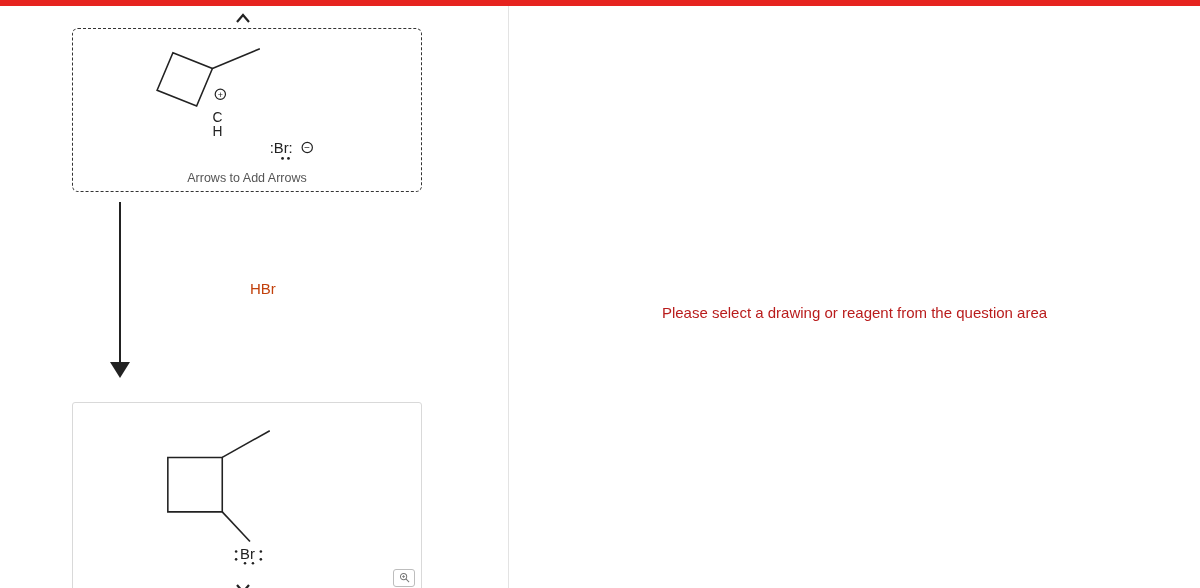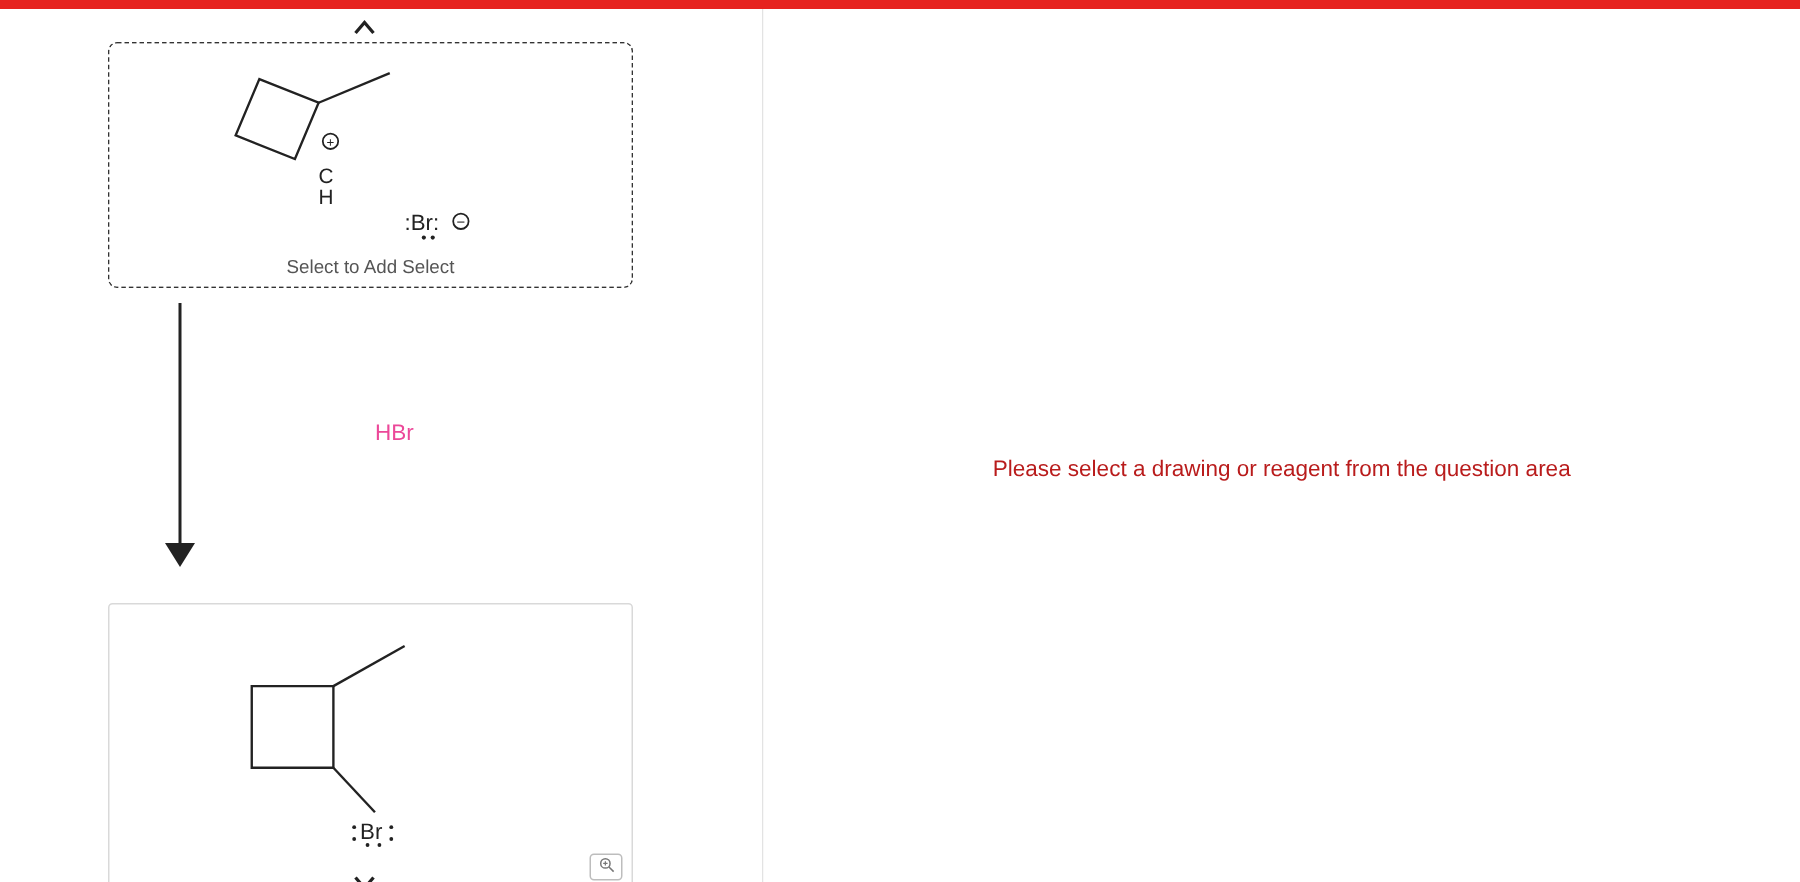--- a/index.html
+++ b/index.html
@@ -36,21 +36,21 @@
   }
 
   
   .rxn-arrow-group { position: absolute; left: 110px; top: 196px; width: 310px; height: 190px; }
   .rxn-arrow-line { position: absolute; left: 9px; top: 0; width: 2px; height: 168px; background: #222; }
   .rxn-arrow-head {
     position: absolute; left: 0; top: 160px; width: 0; height: 0;
     border-left: 10px solid transparent; border-right: 10px solid transparent;
     border-top: 16px solid #222;
   }
-  .rxn-label { position: absolute; left: 140px; top: 78px; font-size: 15px; color: #ec4899; }
+  .rxn-label { position: absolute; left: 140px; top: 78px; font-size: 15px; color: #c2410c; }
 
   
   .chevron { position: absolute; width: 18px; height: 18px; cursor: pointer; }
   .chevron svg { width: 18px; height: 18px; display: block; }
   .chev-up   { left: 234px; top: 4px; }
   .chev-down { left: 234px; top: 574px; }
 
   
   .zoom-btn {
     position: absolute; right: 6px; bottom: 6px;
@@ -103,21 +103,21 @@
 
         <circle cx="211" cy="131" r="1.4" fill="#222"></circle>
         <circle cx="217" cy="131" r="1.4" fill="#222"></circle>
 
         <g>
           <circle cx="236" cy="120" r="5.2" fill="none" stroke="#222" stroke-width="1.2"></circle>
           <text x="236" y="123.8" font-size="10" fill="#222" text-anchor="middle">−</text>
         </g>
       </svg>
     </div>
-    <div class="helptext">Select to Add Select</div>
+    <div class="helptext">Arrows to Add Arrows</div>
   </div>
 
   <div class="rxn-arrow-group">
     <div class="rxn-arrow-line"></div>
     <div class="rxn-arrow-head"></div>
     <div class="rxn-label">HBr</div>
   </div>
 
   <div class="card-solid">
     <div class="mol">

